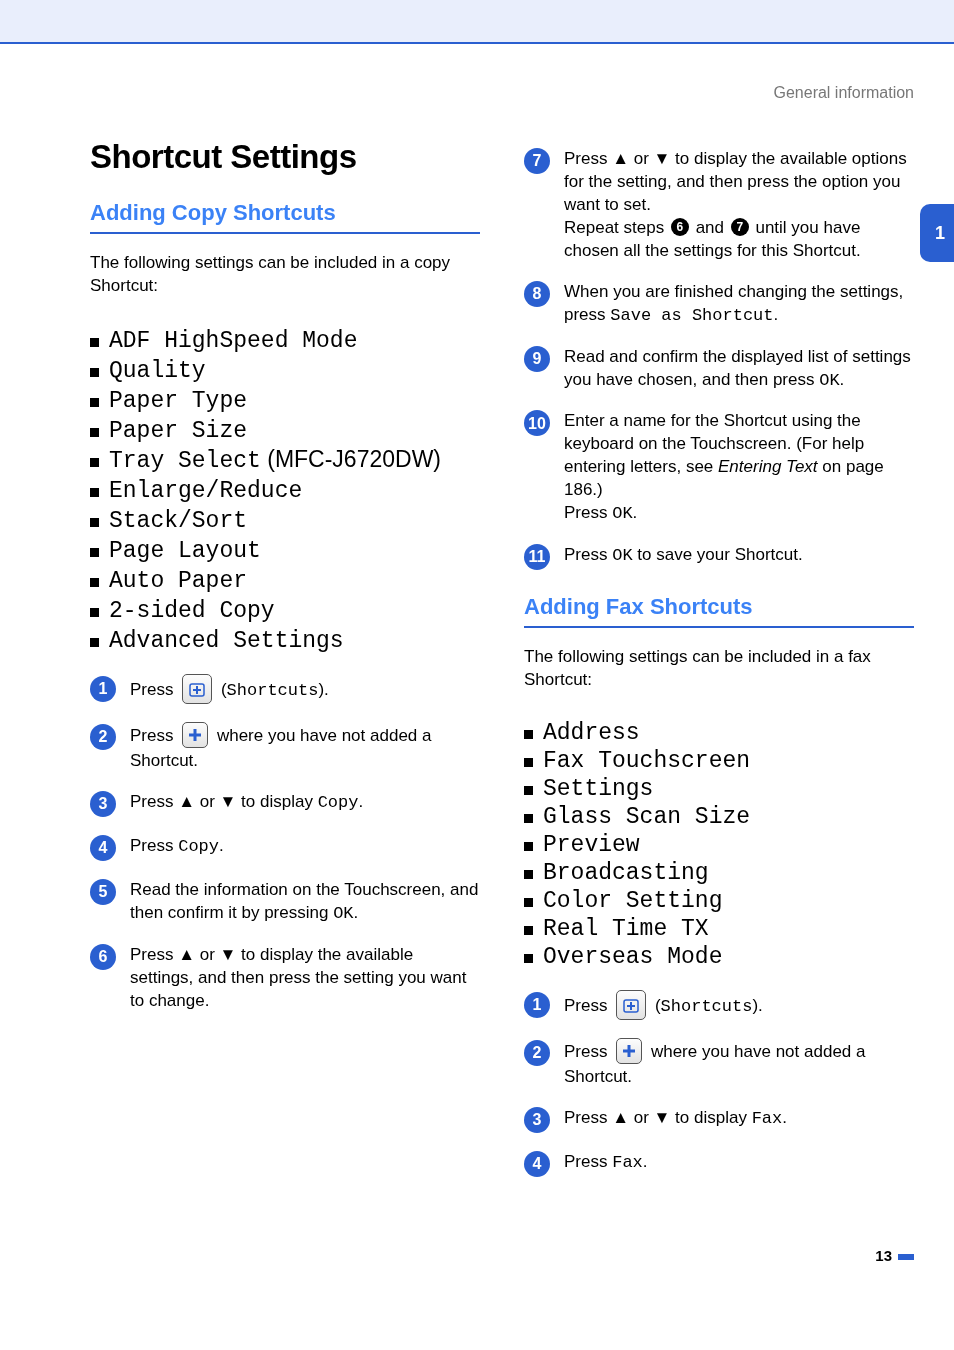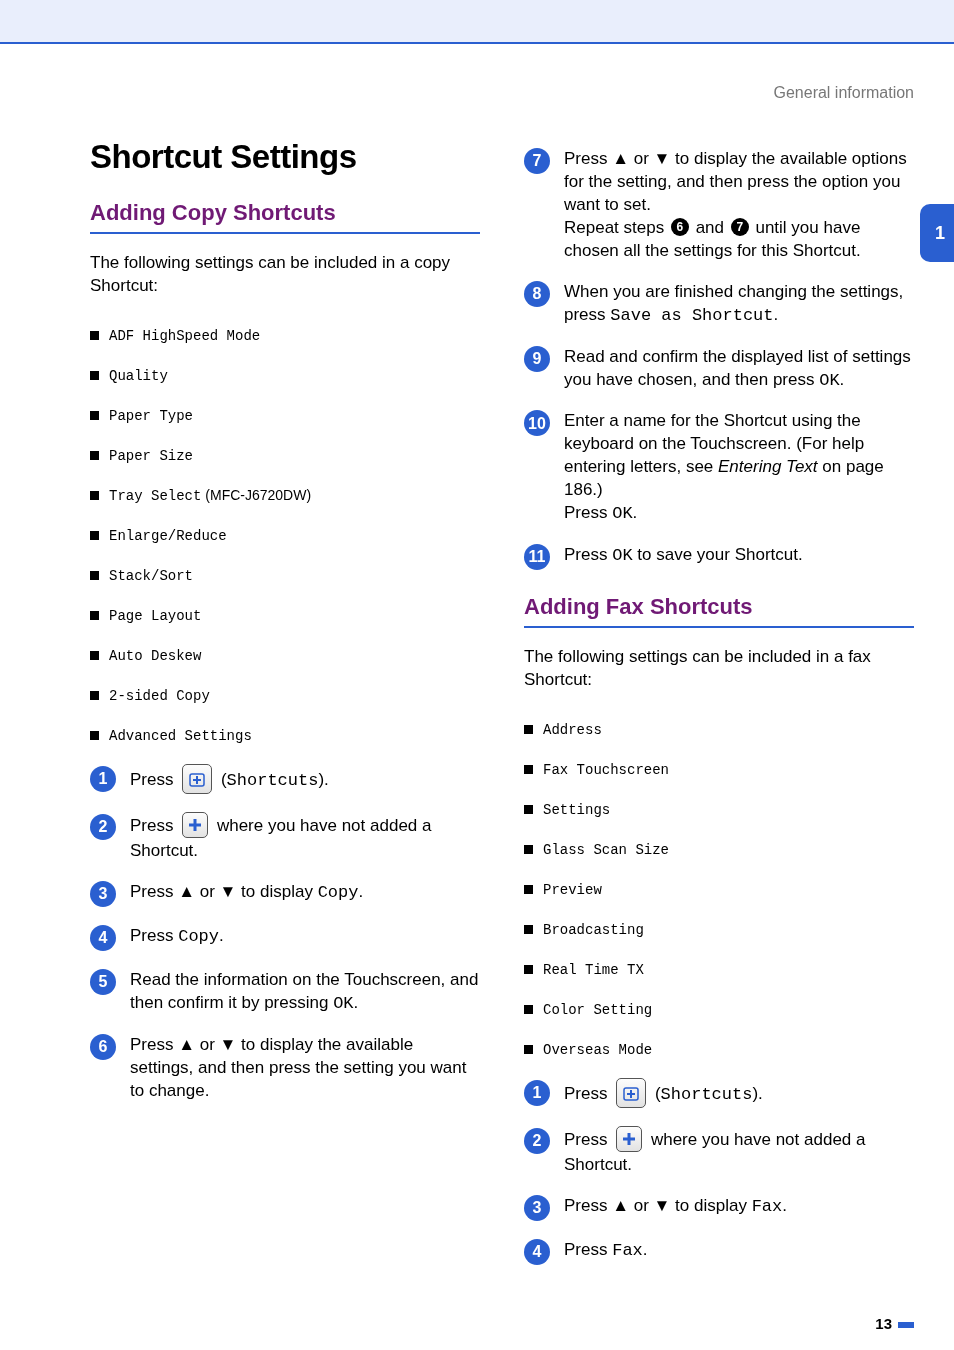--- a/index.html
+++ b/index.html
@@ -5,37 +5,37 @@
   * { box-sizing: border-box; margin: 0; padding: 0; }
   html, body { width: 954px; background: #fff; font-family: Arial, Helvetica, sans-serif; color: #000; }
   .topbar { height: 44px; background: #e9eefc; border-bottom: 2px solid #2a5fd0; }
   .page { padding: 40px 40px 30px 90px; position: relative; }
   .header-right { text-align: right; color: #777; font-size: 16px; margin-bottom: 36px; }
   .thumb-tab { position: absolute; right: 0; top: 160px; width: 34px; height: 58px; background: #2a5fd0; border-radius: 10px 0 0 10px; color: #fff; font-size: 18px; font-weight: bold; display: flex; align-items: center; justify-content: center; padding-left: 6px; }
   .cols { display: flex; gap: 44px; }
   .col { flex: 1; min-width: 0; }
   h1 { font-size: 33px; font-weight: bold; margin-bottom: 24px; letter-spacing: -0.5px; }
   p.body { font-size: 17px; line-height: 1.35; margin-bottom: 28px; }
-  h2 { font-size: 22px; font-weight: bold; color: #701a75; margin: 12px 0 6px; }
+  h2 { font-size: 22px; font-weight: bold; color: #3b82f6; margin: 12px 0 6px; }
   .rule { height: 2px; background: #2a5fd0; margin-bottom: 18px; }
   .bul-list { margin: 0 0 22px 0; }
-  .bul { display: flex; align-items: baseline; margin: 22px 0; font-size: 14px; }
+  .bul { display: flex; align-items: baseline; margin: 2px 0; font-size: 23px; }
   .bul .sq { width: 9px; height: 9px; background: #000; flex: 0 0 9px; margin-right: 10px; margin-top: 5px; }
   .mono { font-family: "Courier New", monospace; }
   .note { font-family: Arial; }
   .steps { }
   .step { display: flex; gap: 14px; margin: 10px 0 18px; font-size: 17px; line-height: 1.35; }
   .num { flex: 0 0 26px; width: 26px; height: 26px; border-radius: 13px; background: #2a5fd0; color: #fff; font-weight: bold; font-size: 16px; display: flex; align-items: center; justify-content: center; margin-top: 0; }
   .step .txt { flex: 1; }
   .inline-icon { display: inline-flex; vertical-align: middle; align-items: center; justify-content: center; width: 30px; height: 30px; border: 1px solid #555; border-radius: 5px; background: linear-gradient(#fdfdfd,#e2e2e2); margin: 0 4px; position: relative; top: -2px; }
   .inline-icon.small { width: 26px; height: 26px; }
   .plus-svg { width: 16px; height: 16px; }
   .ref-dot { display: inline-flex; width: 18px; height: 18px; border-radius: 9px; background: #000; color: #fff; font-size: 12px; font-weight: bold; align-items: center; justify-content: center; vertical-align: middle; margin: 0 2px; position: relative; top: -1px; }
   .italic { font-style: italic; }
-  .pagenum { text-align: right; font-weight: bold; font-size: 15px; margin-top: 32px; }
+  .pagenum { text-align: right; font-weight: bold; font-size: 15px; margin-top: 52px; }
   .pagenum .bar { display: inline-block; width: 16px; height: 6px; background: #2a5fd0; margin-left: 6px; vertical-align: middle; }
 </style>
 </head>
 <body>
 
 <div class="topbar"></div>
 
 <div class="page">
 
   <div class="header-right">General information</div>
@@ -84,21 +84,21 @@
         <div class="bul">
             <span class="sq"></span>
             <span><span class="mono">Stack/Sort</span></span>
           </div>
         <div class="bul">
             <span class="sq"></span>
             <span><span class="mono">Page Layout</span></span>
           </div>
         <div class="bul">
             <span class="sq"></span>
-            <span><span class="mono">Auto Deskew</span></span>
+            <span><span class="mono">Auto Paper</span></span>
           </div>
         <div class="bul">
             <span class="sq"></span>
             <span><span class="mono">2-sided Copy</span></span>
           </div>
         <div class="bul">
             <span class="sq"></span>
             <span><span class="mono">Advanced Settings</span></span>
           </div>
       </div>
@@ -228,25 +228,25 @@
         <div class="bul">
             <span class="sq"></span>
             <span class="mono">Preview</span>
           </div>
         <div class="bul">
             <span class="sq"></span>
             <span class="mono">Broadcasting</span>
           </div>
         <div class="bul">
             <span class="sq"></span>
+            <span class="mono">Color Setting</span>
+          </div>
+        <div class="bul">
+            <span class="sq"></span>
             <span class="mono">Real Time TX</span>
-          </div>
-        <div class="bul">
-            <span class="sq"></span>
-            <span class="mono">Color Setting</span>
           </div>
         <div class="bul">
             <span class="sq"></span>
             <span class="mono">Overseas Mode</span>
           </div>
       </div>
 
       <div class="steps">
 
         <div class="step">

